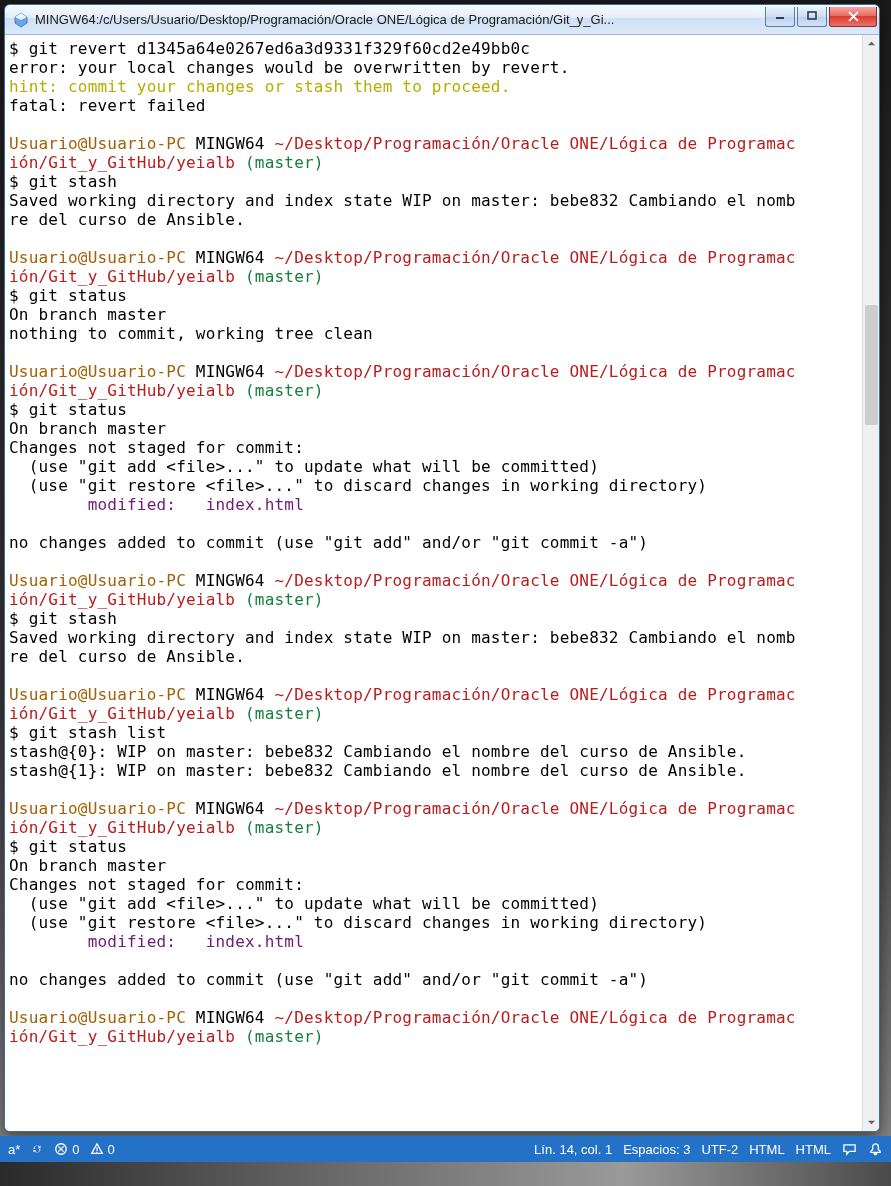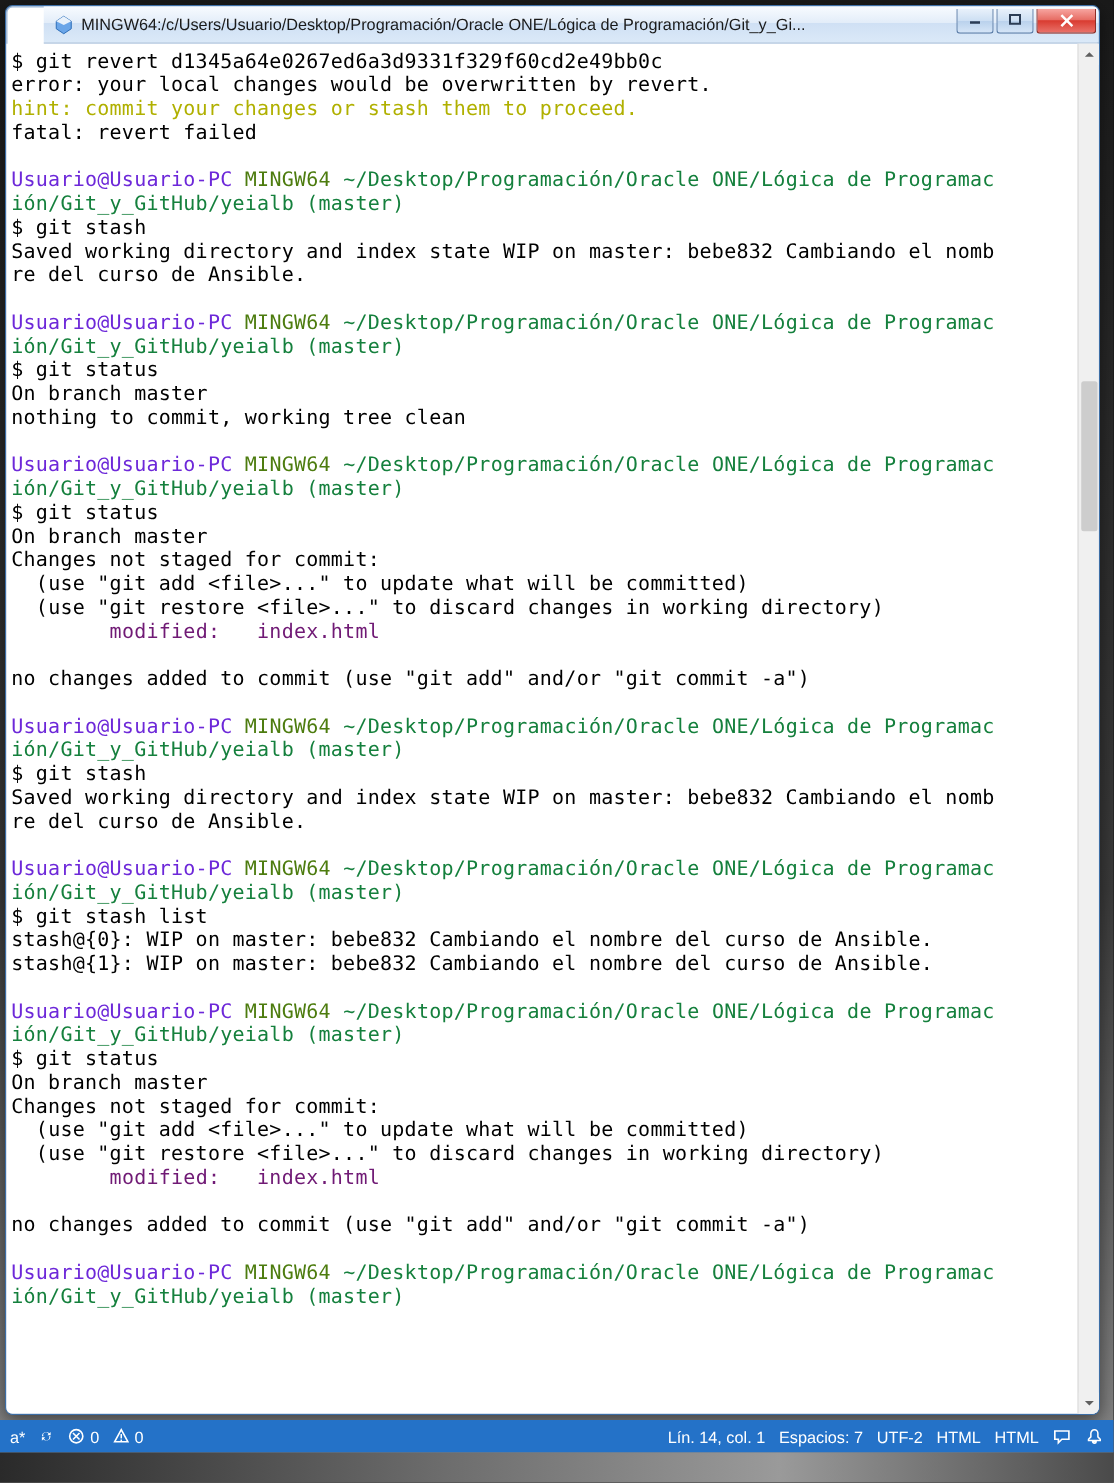--- a/index.html
+++ b/index.html
@@ -1,35 +1,35 @@
 <!DOCTYPE html>
 <html><head>
 <meta charset="utf-8">
 <style>
   * { margin: 0; padding: 0; box-sizing: border-box; }
   html, body { width: 891px; height: 1186px; font-family: Consolas, "Courier New", monospace; overflow: hidden; background: #000; }
   .desktop { width: 891px; height: 1186px; position: relative; background: linear-gradient(180deg, #1a1a1a 0%, #3a3a3a 60%, #888 100%); }
   .window { position: absolute; top: 4px; left: 4px; width: 876px; height: 1128px; background: #fff; border: 1px solid #3d6ea5; border-radius: 6px; box-shadow: 0 0 0 1px #9db7d6 inset, 0 4px 14px rgba(0,0,0,.5); display: flex; flex-direction: column; overflow: hidden; }
-  .titlebar { height: 30px; background: linear-gradient(180deg, #f8fbff 0%, #e3edf9 45%, #cfe0f4 46%, #dbe9f8 100%); display: flex; align-items: center; padding: 0 2px 0 8px; border-bottom: 1px solid #9db7d6; flex: 0 0 30px; margin-left: 30px; }
+  .titlebar { height: 30px; background: linear-gradient(180deg, #f8fbff 0%, #e3edf9 45%, #cfe0f4 46%, #dbe9f8 100%); display: flex; align-items: center; padding: 0 2px 0 8px; border-bottom: 1px solid #9db7d6; flex: 0 0 30px; }
   .app-icon { width: 16px; height: 16px; margin-right: 6px; flex: 0 0 16px; }
   .title-text { flex: 1; font-family: "Segoe UI", Tahoma, sans-serif; font-size: 13px; color: #1a1a1a; white-space: nowrap; overflow: hidden; text-overflow: ellipsis; }
   .win-controls { display: flex; height: 20px; margin-top: -6px; }
   .win-btn { width: 30px; height: 20px; margin-left: 2px; border: 1px solid #5a7ca7; border-top: none; border-radius: 0 0 3px 3px; background: linear-gradient(180deg, #e9f1fb 0%, #cddff3 50%, #b9d1ec 51%, #d5e5f7 100%); display: flex; align-items: center; justify-content: center; color: #2b3d55; cursor: default; }
   .win-btn.close { width: 48px; background: linear-gradient(180deg, #f7a6a1 0%, #e66b62 48%, #d93b30 50%, #e9726a 100%); border-color: #8e2d26; color: #fff; }
   .win-btn svg { display: block; }
   .term-wrap { position: relative; flex: 1; background: #fff; display: flex; }
   .terminal { flex: 1; padding: 4px 2px 4px 4px; font-size: 16px; line-height: 19px; color: #000; white-space: pre-wrap; word-break: break-all; font-family: Consolas, "Lucida Console", monospace; letter-spacing: 0.2px; }
   .scrollbar { flex: 0 0 17px; background: #f0f0f0; border-left: 1px solid #dcdcdc; position: relative; }
   .sb-btn { position: absolute; left: 0; width: 17px; height: 17px; background: #f0f0f0; display: flex; align-items: center; justify-content: center; color: #606060; }
   .sb-btn.up { top: 0; }
   .sb-btn.down { bottom: 0; }
   .sb-thumb { position: absolute; left: 2px; width: 13px; top: 270px; height: 120px; background: #cdcdcd; border-radius: 2px; }
-  .g { color: #6d28d9; }   
-  .m { color: #4d7c0f; }   
-  .y { color: #15803d; }   
+  .g { color: #a16207; }   
+  .m { color: #000000; }   
+  .y { color: #b91c1c; }   
   .c { color: #15803d; }   
   .h { color: #b0b000; margin-top: 36px; }   
   .r { color: #701a75; }   
   
   .statusbar { position: absolute; left: 0; bottom: 24px; width: 891px; height: 26px; background: #2472c8; color: #fff; display: flex; align-items: center; font-family: "Segoe UI", Tahoma, sans-serif; font-size: 13px; padding: 0 8px; }
   .sb-left { display: flex; align-items: center; gap: 10px; }
   .sb-right { margin-left: auto; display: flex; align-items: center; gap: 11px; }
   .sb-item { display: flex; align-items: center; gap: 4px; }
   .sb-item svg { display: block; }
   .bottom-strip { position: absolute; left:0; bottom:0; width:891px; height:24px; background: linear-gradient(90deg, #2a2a2a, #6d6d6d 40%, #9a9a9a 70%, #4a4a4a); }
@@ -156,21 +156,21 @@
         <svg width="14" height="14" viewBox="0 0 16 16">
             <path d="M8 2l6 11H2L8 2z" fill="none" stroke="white" stroke-width="1.5"></path>
             <rect x="7.3" y="6" width="1.4" height="4" fill="white"></rect>
             <rect x="7.3" y="11" width="1.4" height="1.4" fill="white"></rect>
           </svg>
         <span>0</span>
       </span>
     </div>
     <div class="sb-right">
       <span class="sb-item">Lín. 14, col. 1</span>
-      <span class="sb-item">Espacios: 7</span>
+      <span class="sb-item">Espacios: 3</span>
       <span class="sb-item">UTF-2</span>
       <span class="sb-item">HTML</span>
       <span class="sb-item">HTML</span>
       <span class="sb-item">
         <svg width="15" height="15" viewBox="0 0 16 16">
             <path d="M2 3h12v7H8l-3 3v-3H2V3z" fill="none" stroke="white" stroke-width="1.4"></path>
           </svg>
       </span>
       <span class="sb-item">
         <svg width="15" height="15" viewBox="0 0 16 16">

